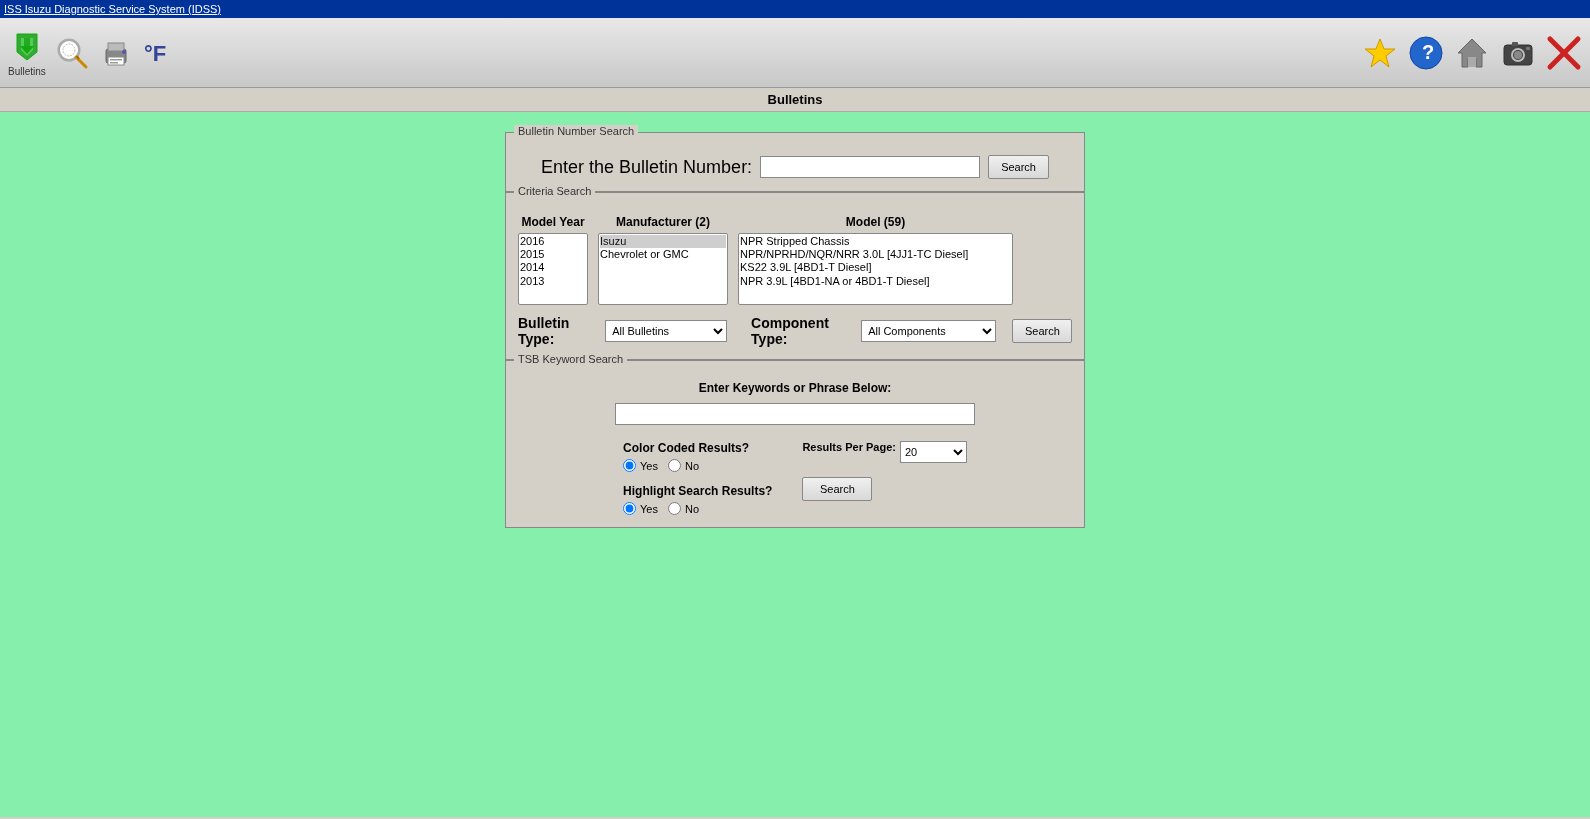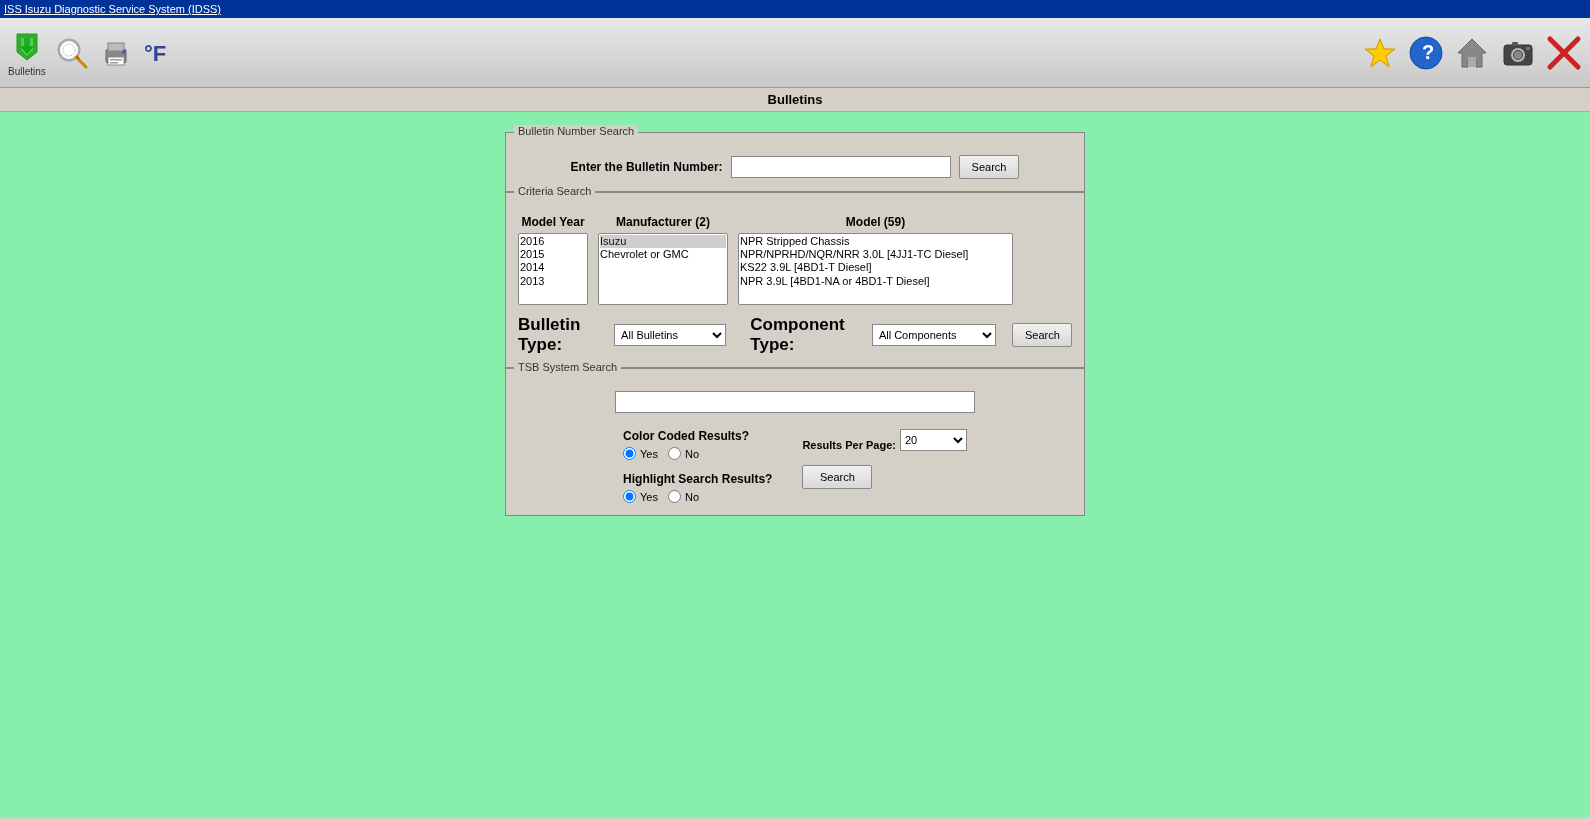--- a/index.html
+++ b/index.html
@@ -99,22 +99,22 @@
 
     .bulletin-number-row {
       display: flex;
       align-items: center;
       justify-content: center;
       gap: 8px;
       margin-top: 8px;
     }
 
     .bulletin-number-label {
-      font-size: 12px;
-      font-weight: bold;
+      font-size: 18px;
+      font-weight: normal;
     }
 
     
     .criteria-section {
       padding-top: 14px;
     }
 
     .criteria-columns {
       display: flex;
       gap: 10px;
@@ -146,21 +146,21 @@
     }
 
     .criteria-bottom {
       display: flex;
       align-items: center;
       gap: 8px;
       margin-top: 10px;
     }
 
     .label-inline {
-      font-size: 17px;
+      font-size: 14px;
       font-weight: bold;
     }
 
     select.dropdown {
       font-size: 11px;
       border: 1px solid #888;
       background: white;
       padding: 2px;
       height: 22px;
     }
@@ -220,21 +220,21 @@
     }
 
     .section-label {
       font-size: 12px;
       font-weight: bold;
       text-align: right;
     }
 
     .results-row {
       display: flex;
-      align-items: flex-end;
+      align-items: flex-start;
       gap: 4px;
       font-size: 11px;
     }
 
     
     .win-button {
       background: linear-gradient(to bottom, #f0f0f0, #d8d8d8);
       border: 1px solid #888;
       border-radius: 2px;
       padding: 3px 12px;
@@ -409,22 +409,25 @@
       </select>
       <span class="label-inline" style="margin-left:16px;">Component Type:</span>
       <select class="dropdown" style="width:155px;">
         <option>All Components</option>
       </select>
       <button class="win-button" style="margin-left:8px;">Search</button>
     </div>
   </div>
 
   <div class="section-panel tsb-section">
-    <span class="section-legend">TSB System Search</span>
-
+    <span class="section-legend">TSB Keyword Search</span>
+
+    <div style="text-align:center; margin-top:6px;">
+      <span style="font-size:12px; font-weight:bold;">Enter Keywords or Phrase Below:</span>
+    </div>
 
     <div class="tsb-keyword-input">
       <input type="text" style="width: 360px; height: 22px; border: 1px solid rgb(136, 136, 136); background: white; font-size: 11px; padding: 2px 4px;" value="">
     </div>
 
     <div class="tsb-options">
 
 
       <div class="tsb-center">
         <div>

